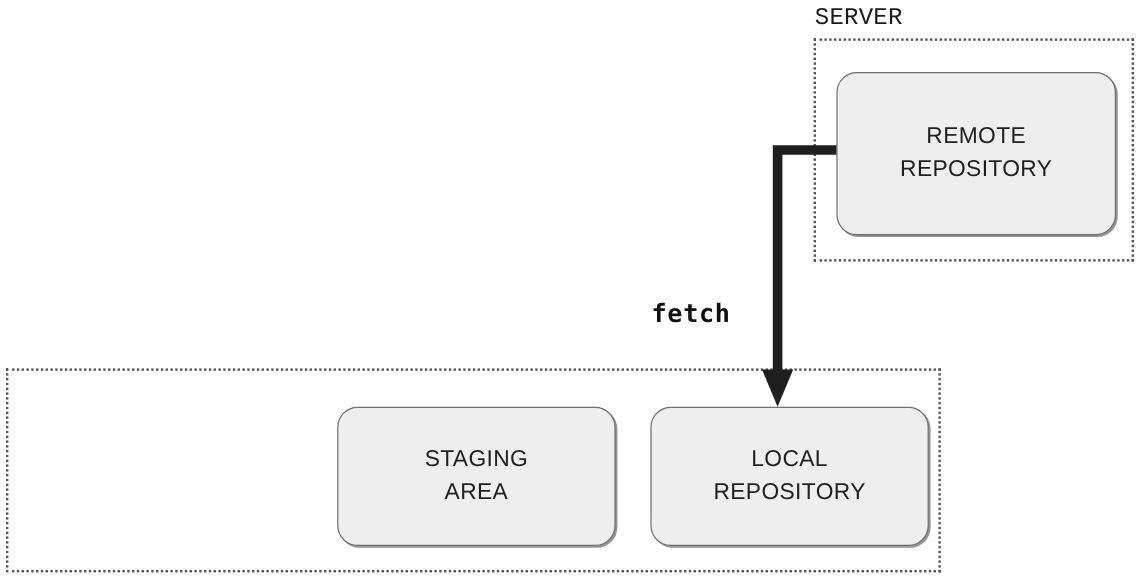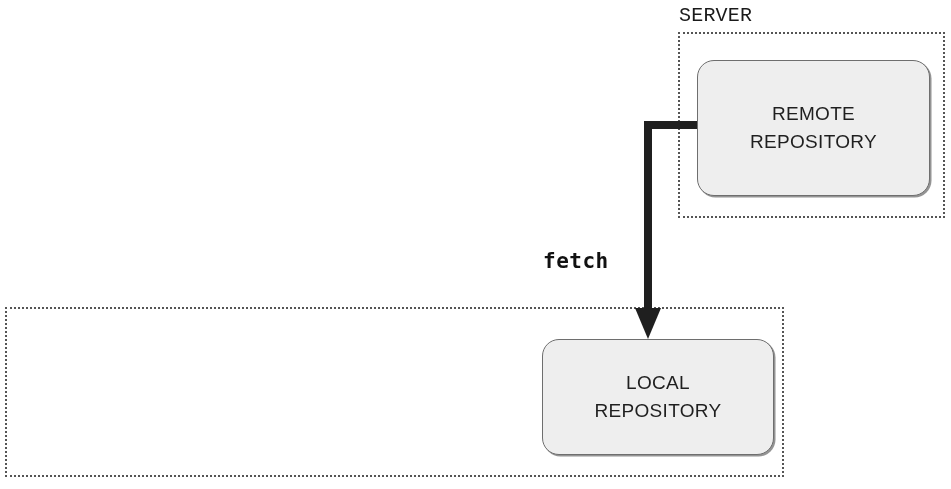--- a/index.html
+++ b/index.html
@@ -86,20 +86,24 @@
   <div class="group-box" style="left:678px; top:32px; width:267px; height:186px;"></div>
 
   <div class="node" style="left:697px; top:60px; width:233px; height:136px;">
     <span class="node-label">REMOTE
 REPOSITORY</span>
   </div>
 
   <div class="group-box" style="left:5px; top:307px; width:779px; height:170px;"></div>
 
 
+  <div class="node" style="left:281px; top:339px; width:232px; height:116px;">
+    <span class="node-label">STAGING
+AREA</span>
+  </div>
 
   <div class="node" style="left:542px; top:339px; width:232px; height:116px;">
     <span class="node-label">LOCAL
 REPOSITORY</span>
   </div>
 
   <svg class="arrow-layer" viewBox="0 0 951 489">
 
     <path d="M 697 125 L 648 125 L 648 312" fill="none" stroke="#1f1f1f" stroke-width="8" stroke-linecap="butt" stroke-linejoin="miter"></path>
 

